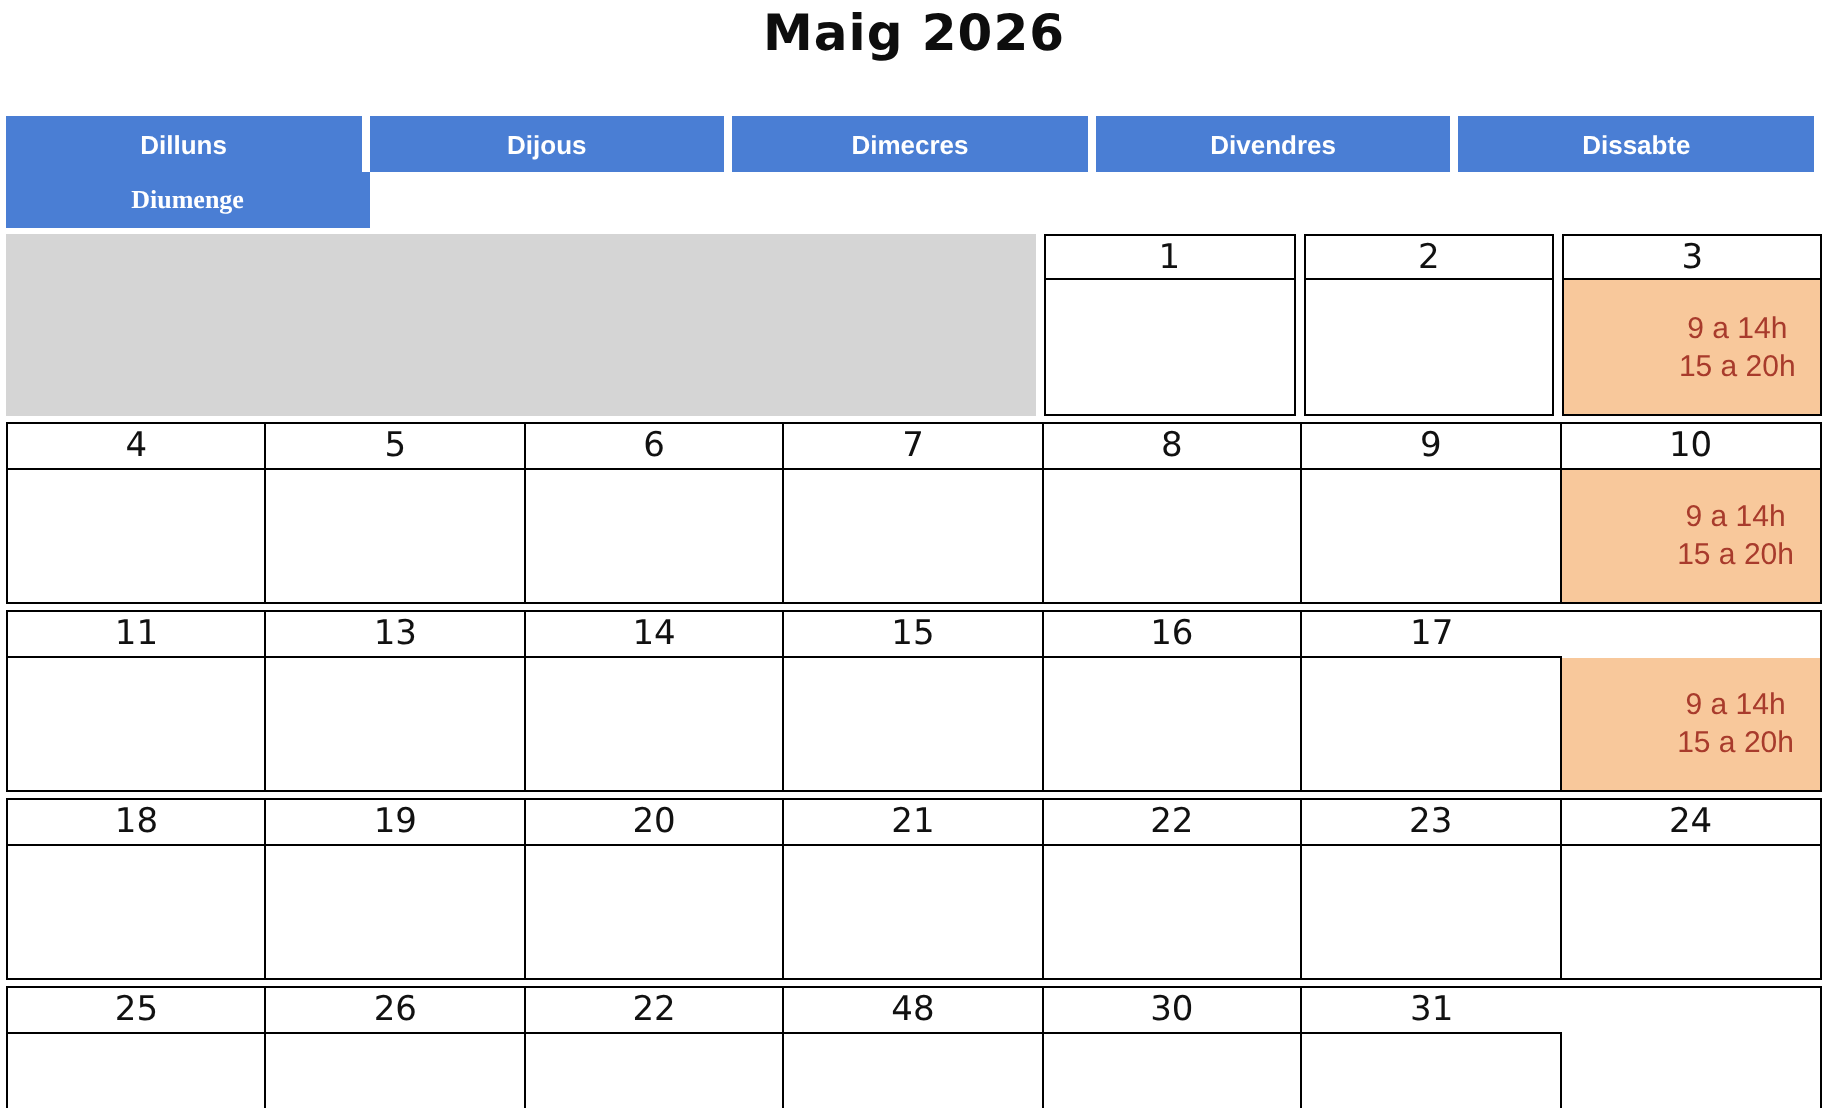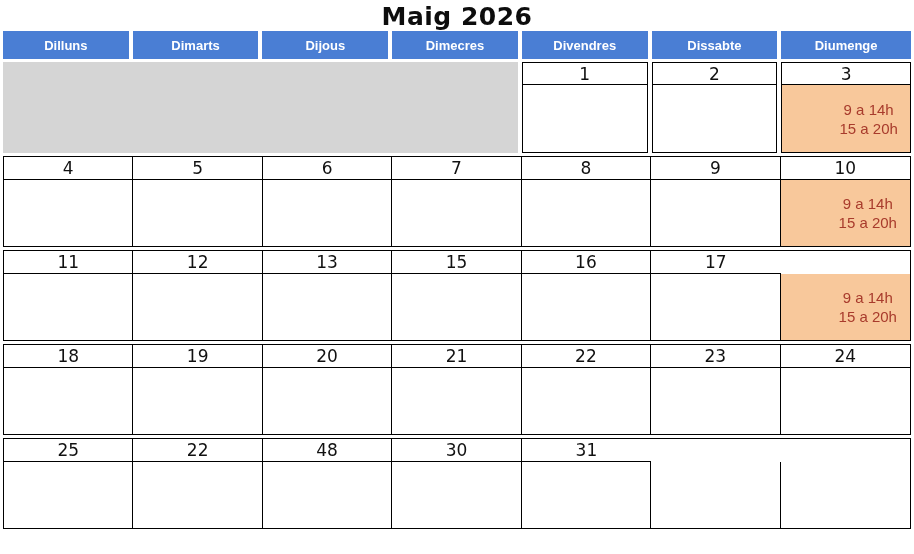--- a/index.html
+++ b/index.html
@@ -1,34 +1,34 @@
 <!DOCTYPE html>
 <html><head>
 <meta charset="utf-8">
 <style>
   html, body { margin:0; padding:0; background:#ffffff; }
   .page {
     position:relative; width:914px; height:554px; background:#ffffff;
     font-family:"DejaVu Sans", sans-serif; overflow:hidden;
   }
   .title {
-    margin:0; height:31px; line-height:34px; text-align:center;
+    margin:0; height:58px; line-height:34px; text-align:center;
     font-size:25px; font-weight:bold; color:#0d0d0d;
     font-family:"DejaVu Sans", sans-serif; letter-spacing:0.5px;
   }
   .cal { margin:0 3px; }
 
   
-  .hdr-row { display:grid; grid-template-columns:repeat(7,1fr); margin-bottom:3px; }
+  .hdr-row { display:grid; grid-template-columns:repeat(5,1fr); margin-bottom:3px; }
   .hcell {
     height:28px; margin-right:4px; background:#4a7ed4; color:#ffffff;
     display:flex; align-items:center; justify-content:center;
     font-family:"Liberation Sans", sans-serif; font-size:13px; font-weight:bold;
   }
-  .hdr-row .hcell:last-child { margin-right:0; }
+  .hdr-row .hcell:last-child { margin-right:0;font-family:Liberation Serif, serif; }
 
   
   .week1 { display:grid; grid-template-columns:repeat(7,1fr); height:91px; margin-bottom:3px; }
   .grayblock { grid-column:1 / span 4; background:#d5d5d5; margin-right:4px; }
   .daybox {
     border:1.5px solid #000; margin-right:4px; box-sizing:border-box;
     display:flex; flex-direction:column; background:#ffffff;
   }
   .week1 .daybox:last-child { margin-right:0; }
   .daybox .ncell { height:21px; border-bottom:1.5px solid #000; flex:none; }
@@ -59,21 +59,20 @@
 </head>
 <body>
 
 <div class="page">
   <h1 class="title">Maig 2026</h1>
 
   <div class="cal">
 
     <div class="hdr-row">
       <div class="hcell">Dilluns</div>
-      <div class="hcell">Dimarts</div>
       <div class="hcell">Dijous</div>
       <div class="hcell">Dimecres</div>
       <div class="hcell">Divendres</div>
       <div class="hcell">Dissabte</div>
       <div class="hcell">Diumenge</div>
     </div>
 
     <div class="week1">
       <div class="grayblock"></div>
       <div class="daybox">
@@ -113,22 +112,22 @@
         <div class="cell bcell highlight">
           <div>9 a 14h</div>
           <div>15 a 20h</div>
         </div>
       </div>
     </div>
 
     <div class="wk">
       <div class="row7 numrow">
         <div class="cell ncell">11</div>
-        <div class="cell ncell">12</div>
         <div class="cell ncell">13</div>
+        <div class="cell ncell">14</div>
         <div class="cell ncell">15</div>
         <div class="cell ncell">16</div>
         <div class="cell ncell">17</div>
       </div>
       <div class="row7 bodyrow">
         <div class="cell bcell"></div>
         <div class="cell bcell"></div>
         <div class="cell bcell"></div>
         <div class="cell bcell"></div>
         <div class="cell bcell"></div>
@@ -157,20 +156,21 @@
         <div class="cell bcell"></div>
         <div class="cell bcell"></div>
         <div class="cell bcell"></div>
         <div class="cell bcell"></div>
       </div>
     </div>
 
     <div class="wk">
       <div class="row7 numrow">
         <div class="cell ncell">25</div>
+        <div class="cell ncell">26</div>
         <div class="cell ncell">22</div>
         <div class="cell ncell">48</div>
         <div class="cell ncell">30</div>
         <div class="cell ncell">31</div>
       </div>
       <div class="row7 bodyrow">
         <div class="cell bcell"></div>
         <div class="cell bcell"></div>
         <div class="cell bcell"></div>
         <div class="cell bcell"></div>

